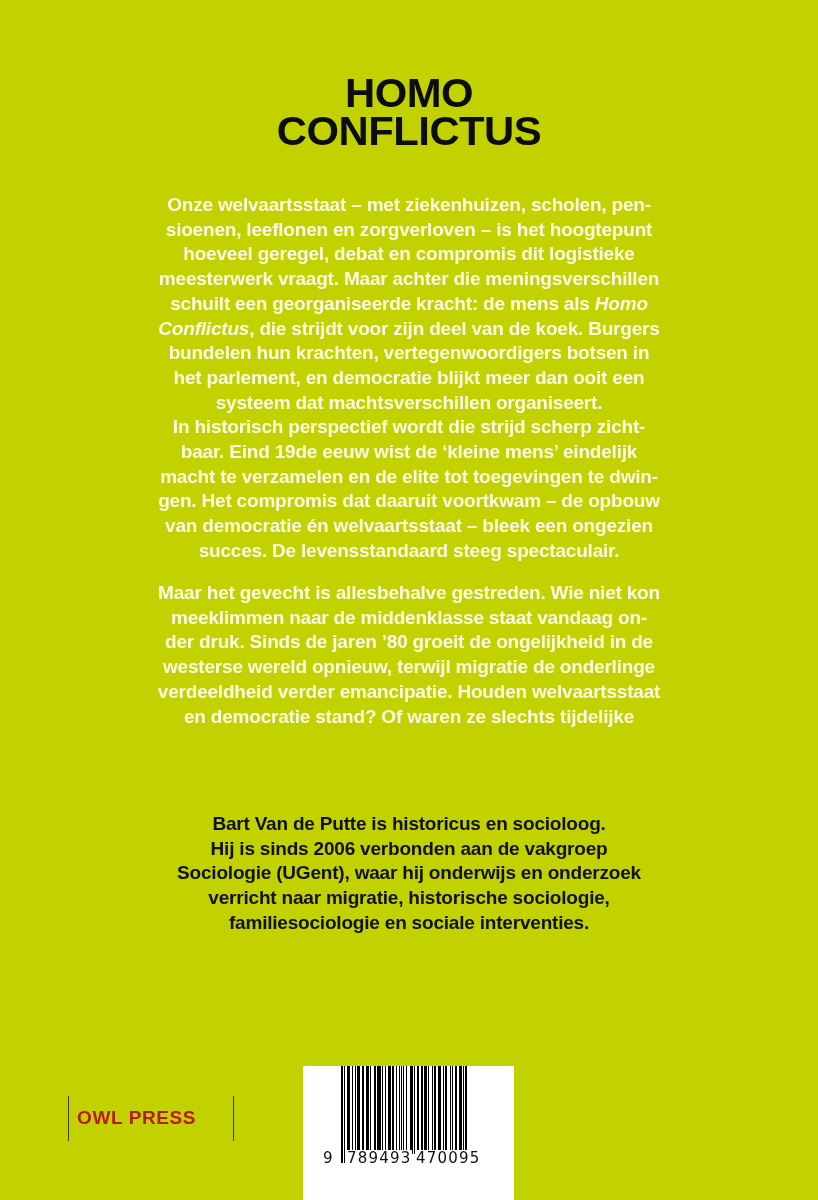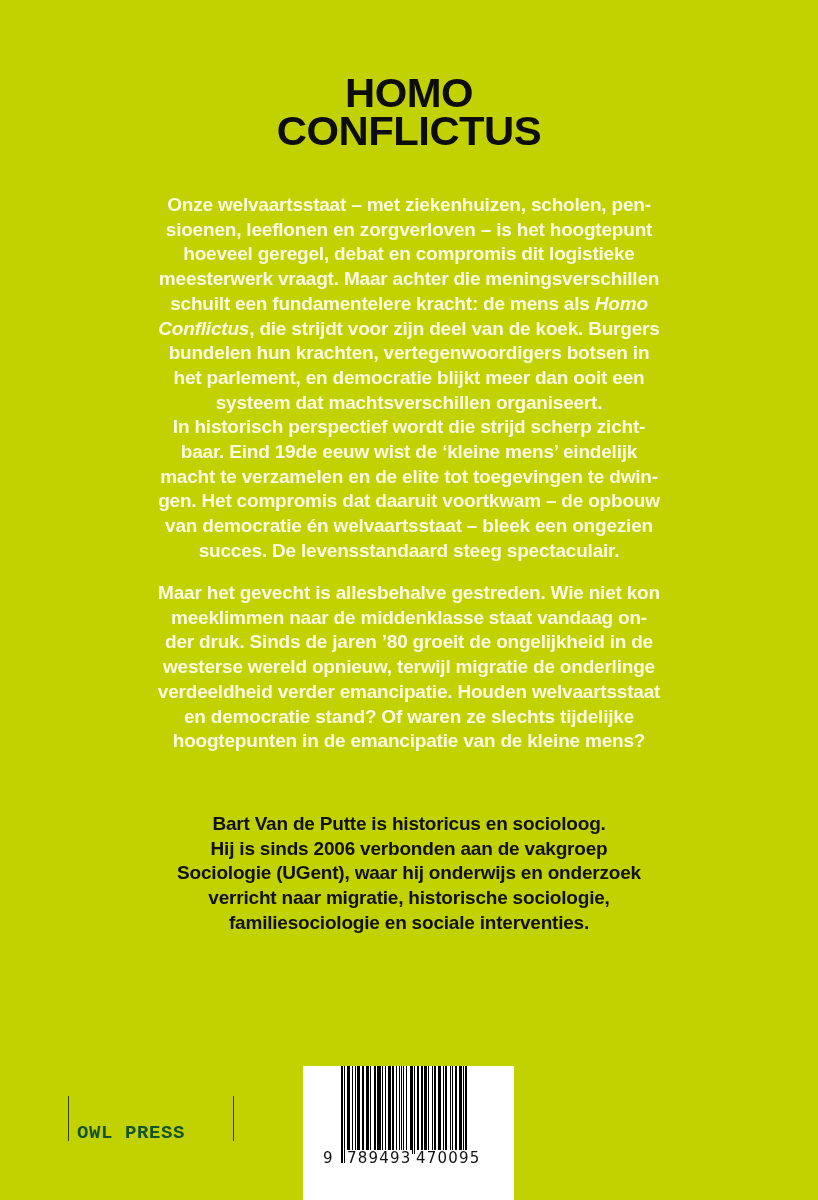--- a/index.html
+++ b/index.html
@@ -78,26 +78,26 @@
       top: 0;
       width: 1px;
       height: 45px;
       background: #3a3f00;
     }
     .logo .bar-left { left: 0; }
     .logo .bar-right { right: 0; }
     .logo .logo-text {
       position: absolute;
       left: 9px;
-      top: 26px;
-      font-family: Liberation Mono, monospace;
+      top: 11px;
+      font-family: Liberation Sans, sans-serif;
       font-weight: 700;
       font-size: 19px;
       letter-spacing: 0.6px;
-      color: #14532d;
+      color: #b91c1c;
       white-space: nowrap;
     }
 
     
     .barcode-box {
       position: absolute;
       left: 303px;
       top: 1066px;
       width: 211px;
       height: 134px;
@@ -141,41 +141,40 @@
   <div class="title">
     <span>HOMO</span>
     <span>CONFLICTUS</span>
   </div>
 
   <div class="blurb blurb-1 light">
     <span class="line">Onze welvaartsstaat – met ziekenhuizen, scholen, pen-</span>
     <span class="line">sioenen, leeflonen en zorgverloven – is het hoogtepunt</span>
     <span class="line">hoeveel geregel, debat en compromis dit logistieke</span>
     <span class="line">meesterwerk vraagt. Maar achter die meningsverschillen</span>
-    <span class="line"><span>schuilt een fundamentelere kracht: de mens als </span><em>Homo</em></span>
+    <span class="line"><span>schuilt een georganiseerde kracht: de mens als </span><em>Homo</em></span>
     <span class="line"><em>Conflictus</em><span>, die strijdt voor zijn deel van de koek. Burgers</span></span>
     <span class="line">bundelen hun krachten, vertegenwoordigers botsen in</span>
     <span class="line">het parlement, en democratie blijkt meer dan ooit een</span>
     <span class="line">systeem dat machtsverschillen organiseert.</span>
     <span class="line">In historisch perspectief wordt die strijd scherp zicht-</span>
     <span class="line">baar. Eind 19de eeuw wist de ‘kleine mens’ eindelijk</span>
     <span class="line">macht te verzamelen en de elite tot toegevingen te dwin-</span>
     <span class="line">gen. Het compromis dat daaruit voortkwam – de opbouw</span>
     <span class="line">van democratie én welvaartsstaat – bleek een ongezien</span>
     <span class="line">succes. De levensstandaard steeg spectaculair.</span>
   </div>
 
   <div class="blurb blurb-2 light">
     <span class="line">Maar het gevecht is allesbehalve gestreden. Wie niet kon</span>
     <span class="line">meeklimmen naar de middenklasse staat vandaag on-</span>
     <span class="line">der druk. Sinds de jaren ’80 groeit de ongelijkheid in de</span>
     <span class="line">westerse wereld opnieuw, terwijl migratie de onderlinge</span>
     <span class="line">verdeeldheid verder emancipatie. Houden welvaartsstaat</span>
     <span class="line">en democratie stand? Of waren ze slechts tijdelijke</span>
-    <span class="line">hoogtepunten in de emancipatie van de kleine mens?</span>
   </div>
 
   <div class="blurb bio dark">
     <span class="line">Bart Van de Putte is historicus en socioloog.</span>
     <span class="line">Hij is sinds 2006 verbonden aan de vakgroep</span>
     <span class="line">Sociologie (UGent), waar hij onderwijs en onderzoek</span>
     <span class="line">verricht naar migratie, historische sociologie,</span>
     <span class="line">familiesociologie en sociale interventies.</span>
   </div>
 

